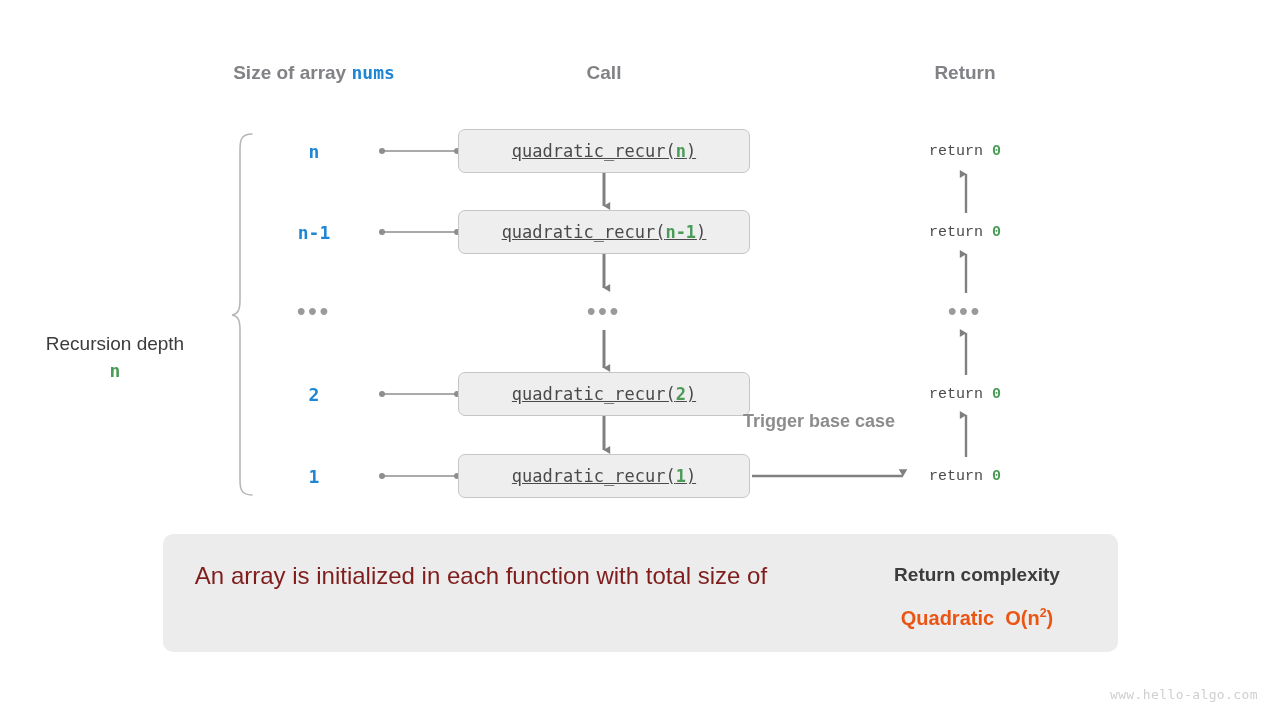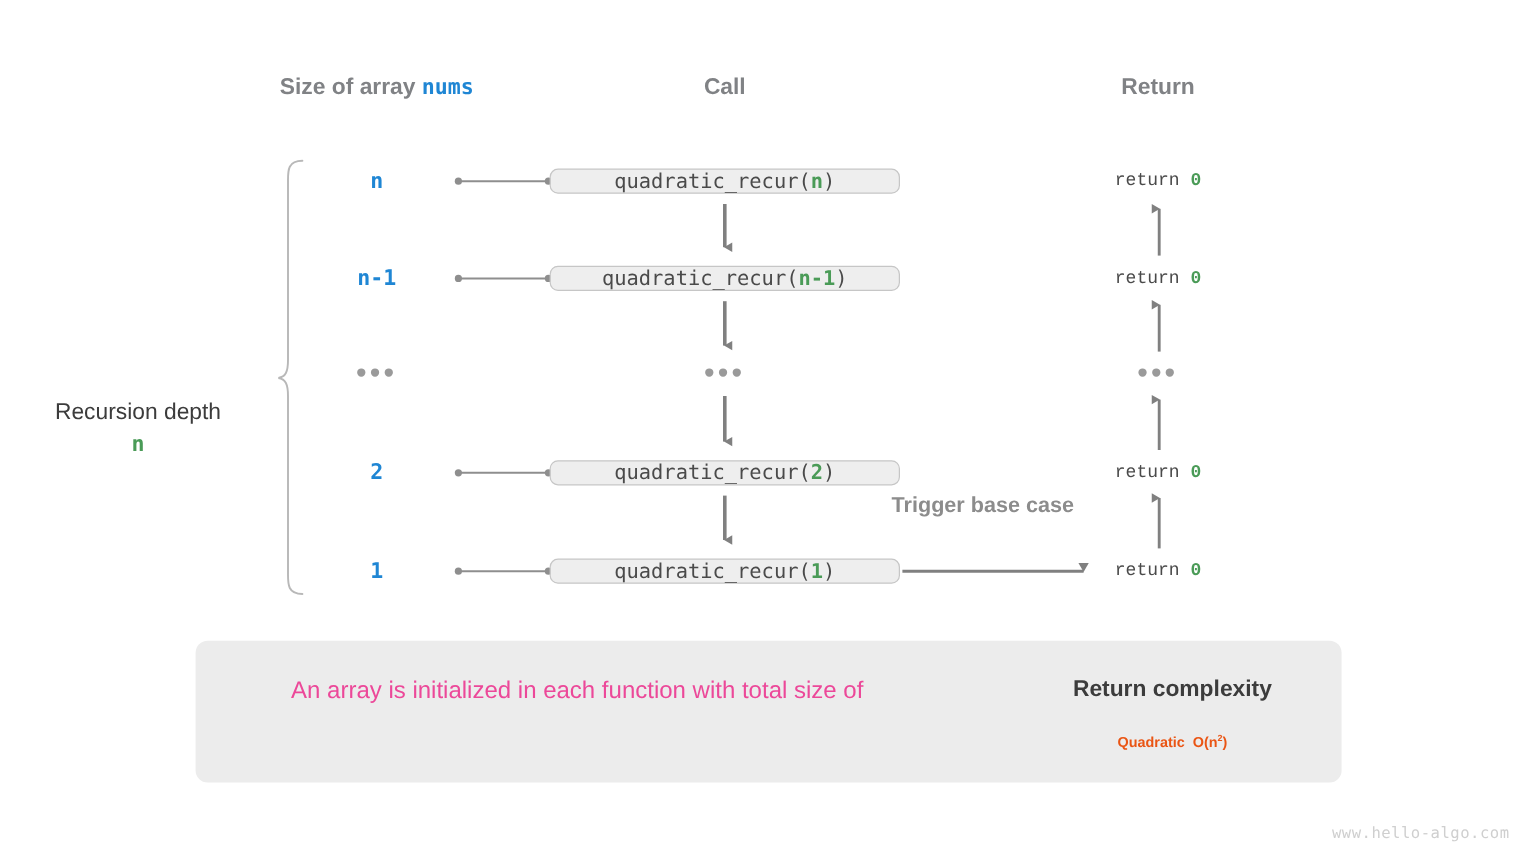--- a/index.html
+++ b/index.html
@@ -78,32 +78,33 @@
     letter-spacing: 3px;
     color: #9a9a9a;
     white-space: nowrap;
     transform: translate(-50%, -50%);
   }
 
   
   .call-box {
     position: absolute;
     box-sizing: border-box;
-    height: 21px;
+    height: 44px;
     background: #eeeeee;
     border: 1px solid #c6c6c6;
     border-radius: 7px;
     display: flex;
     align-items: center;
     justify-content: center;
     font-family: "DejaVu Sans Mono", monospace;
     font-size: 17px;
     color: #4a4a4a;
     white-space: nowrap;
     transform: translate(-50%, -50%);
+    text-decoration: underline;
   }
   .call-box .arg { color: #4a9b57; font-weight: bold; }
 
   
   .return-label {
     position: absolute;
     font-family: Liberation Mono, monospace;
     font-size: 15px;
     color: #4a4a4a;
     white-space: nowrap;
@@ -125,22 +126,22 @@
 
   
   .summary-panel {
     position: absolute;
     background: #ececec;
     border-radius: 10px;
   }
   .summary-text {
     position: absolute;
     font-family: "Liberation Sans", sans-serif;
-    font-size: 20px;
-    color: #ec4899;
+    font-size: 24px;
+    color: #7f1d1d;
     white-space: nowrap;
     transform: translate(-50%, -50%);
   }
   .formula {
     position: absolute;
     font-family: "Liberation Sans", sans-serif;
     font-size: 21px;
     font-weight: bold;
     color: #4a4a4a;
     white-space: nowrap;
@@ -154,21 +155,21 @@
     font-family: "Liberation Sans", sans-serif;
     font-size: 19px;
     font-weight: bold;
     color: #3c3c3c;
     white-space: nowrap;
     transform: translate(-50%, -50%);
   }
   .complexity-value {
     position: absolute;
     font-family: "Liberation Sans", sans-serif;
-    font-size: 12px;
+    font-size: 20px;
     font-weight: bold;
     color: #ea5514;
     white-space: nowrap;
     transform: translate(-50%, -50%);
   }
   .complexity-value sup { font-size: 0.62em; }
 
   
   .watermark {
     position: absolute;

